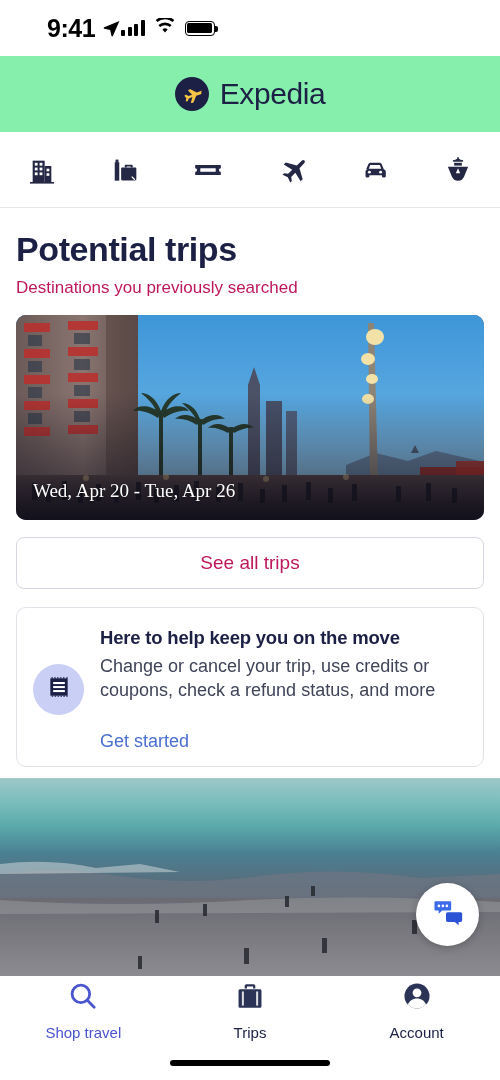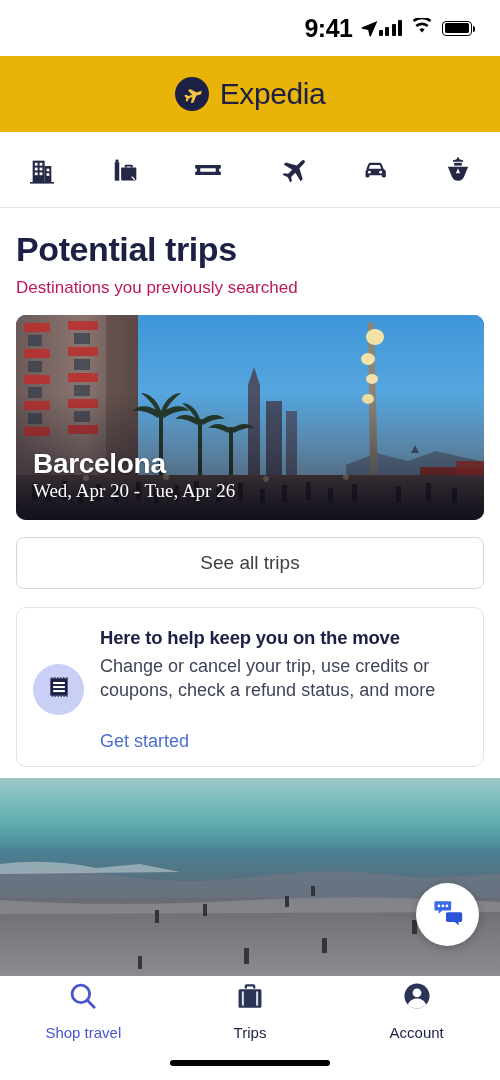--- a/index.html
+++ b/index.html
@@ -16,22 +16,22 @@
     display: flex;
     flex-direction: column;
   }
 
   
   .statusbar {
     height: 56px;
     flex: 0 0 56px;
     display: flex;
     align-items: center;
-    justify-content: flex-end;
-    padding: 0 28px 0 18px;
+    justify-content: flex-start;
+    padding: 0 28px 0 47px;
     background: #ffffff;
   }
   .status-left {
     display: flex; align-items: center; gap: 7px;
   }
   .status-time {
     font-size: 25px;
     font-weight: bold;
     color: #000000;
     letter-spacing: -0.5px;
@@ -56,21 +56,21 @@
   .battery::after {
     content:""; position:absolute; right:-4px; top:4px;
     width:2.4px; height:6px; background:#000; border-radius:0 2px 2px 0;
   }
   .battery > span { display:block; height:100%; width:100%; background:#000; border-radius:1.6px; }
 
   
   .brand {
     flex: 0 0 76px;
     display:flex; align-items:center; justify-content:center; gap: 11px;
-    background:#eab308;
+    background:#86efac;
   }
   .brand-mark { width: 34px; height: 34px; display:block; }
   .brand-name {
     font-size: 30px;
     color: #1c2045;
     letter-spacing: -0.4px;
   }
 
   
   .lob-row {
@@ -136,21 +136,21 @@
 
   
   .see-all {
     margin: 17px 16px 0 16px;
     height: 52px;
     border: 1px solid #d5d8de;
     border-radius: 8px;
     background:#fff;
     display:flex; align-items:center; justify-content:center;
     font-size: 19px;
-    color: #404040;
+    color: #be185d;
     cursor: pointer;
   }
 
   
   .help-card {
     margin: 18px 16px 0 16px;
     border: 1px solid #e0e2e8;
     border-radius: 10px;
     background:#fff;
     padding: 19px 17px 14px 16px;
@@ -447,21 +447,20 @@
           <g fill="#e8c98a" opacity="0.5">
             <circle cx="70" cy="163" r="3"></circle>
               <circle cx="150" cy="162" r="3"></circle>
             <circle cx="250" cy="164" r="3"></circle>
               <circle cx="330" cy="162" r="3"></circle>
           </g>
         </svg>
       </div>
       <div class="trip-overlay"></div>
       <div class="trip-text">
-        <div class="trip-city">Barcelona</div>
         <div class="trip-dates">Wed, Apr 20 - Tue, Apr 26</div>
       </div>
     </div>
 
     <div class="see-all">See all trips</div>
 
     <div class="help-card">
       <div class="help-badge">
         <span>
           <svg width="26" height="26" viewBox="0 0 24 24" fill="#1c2045">

